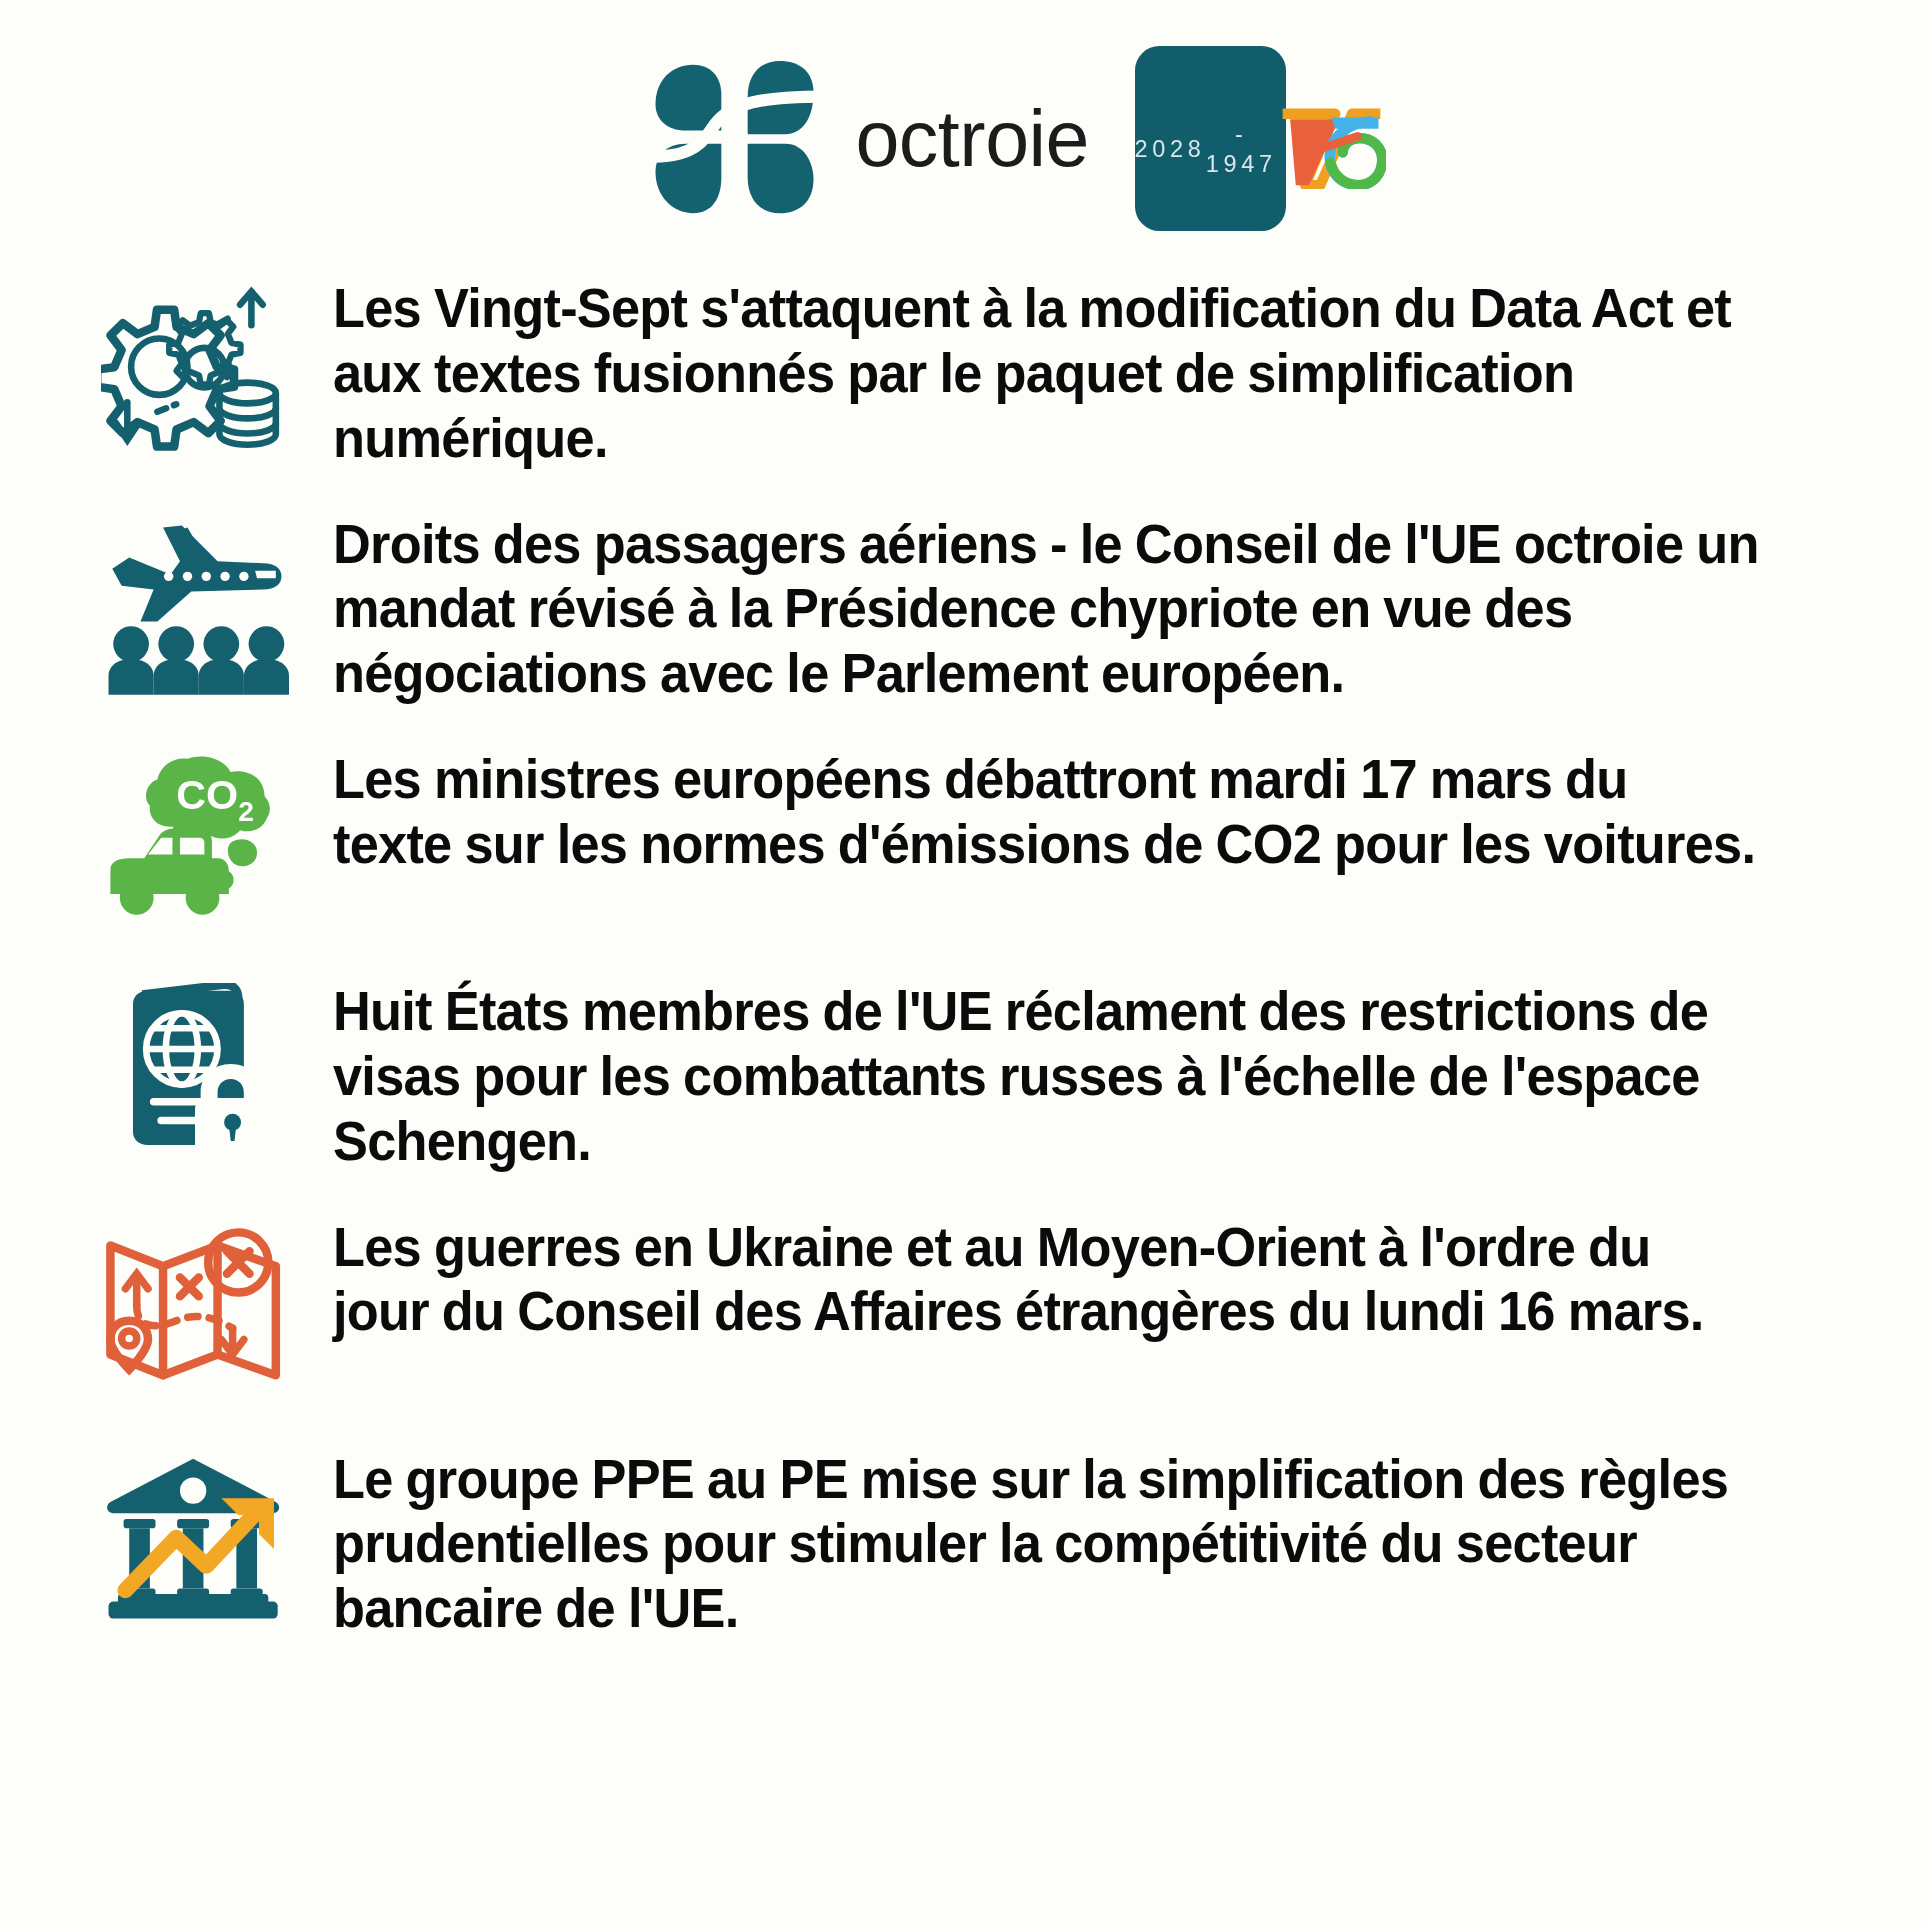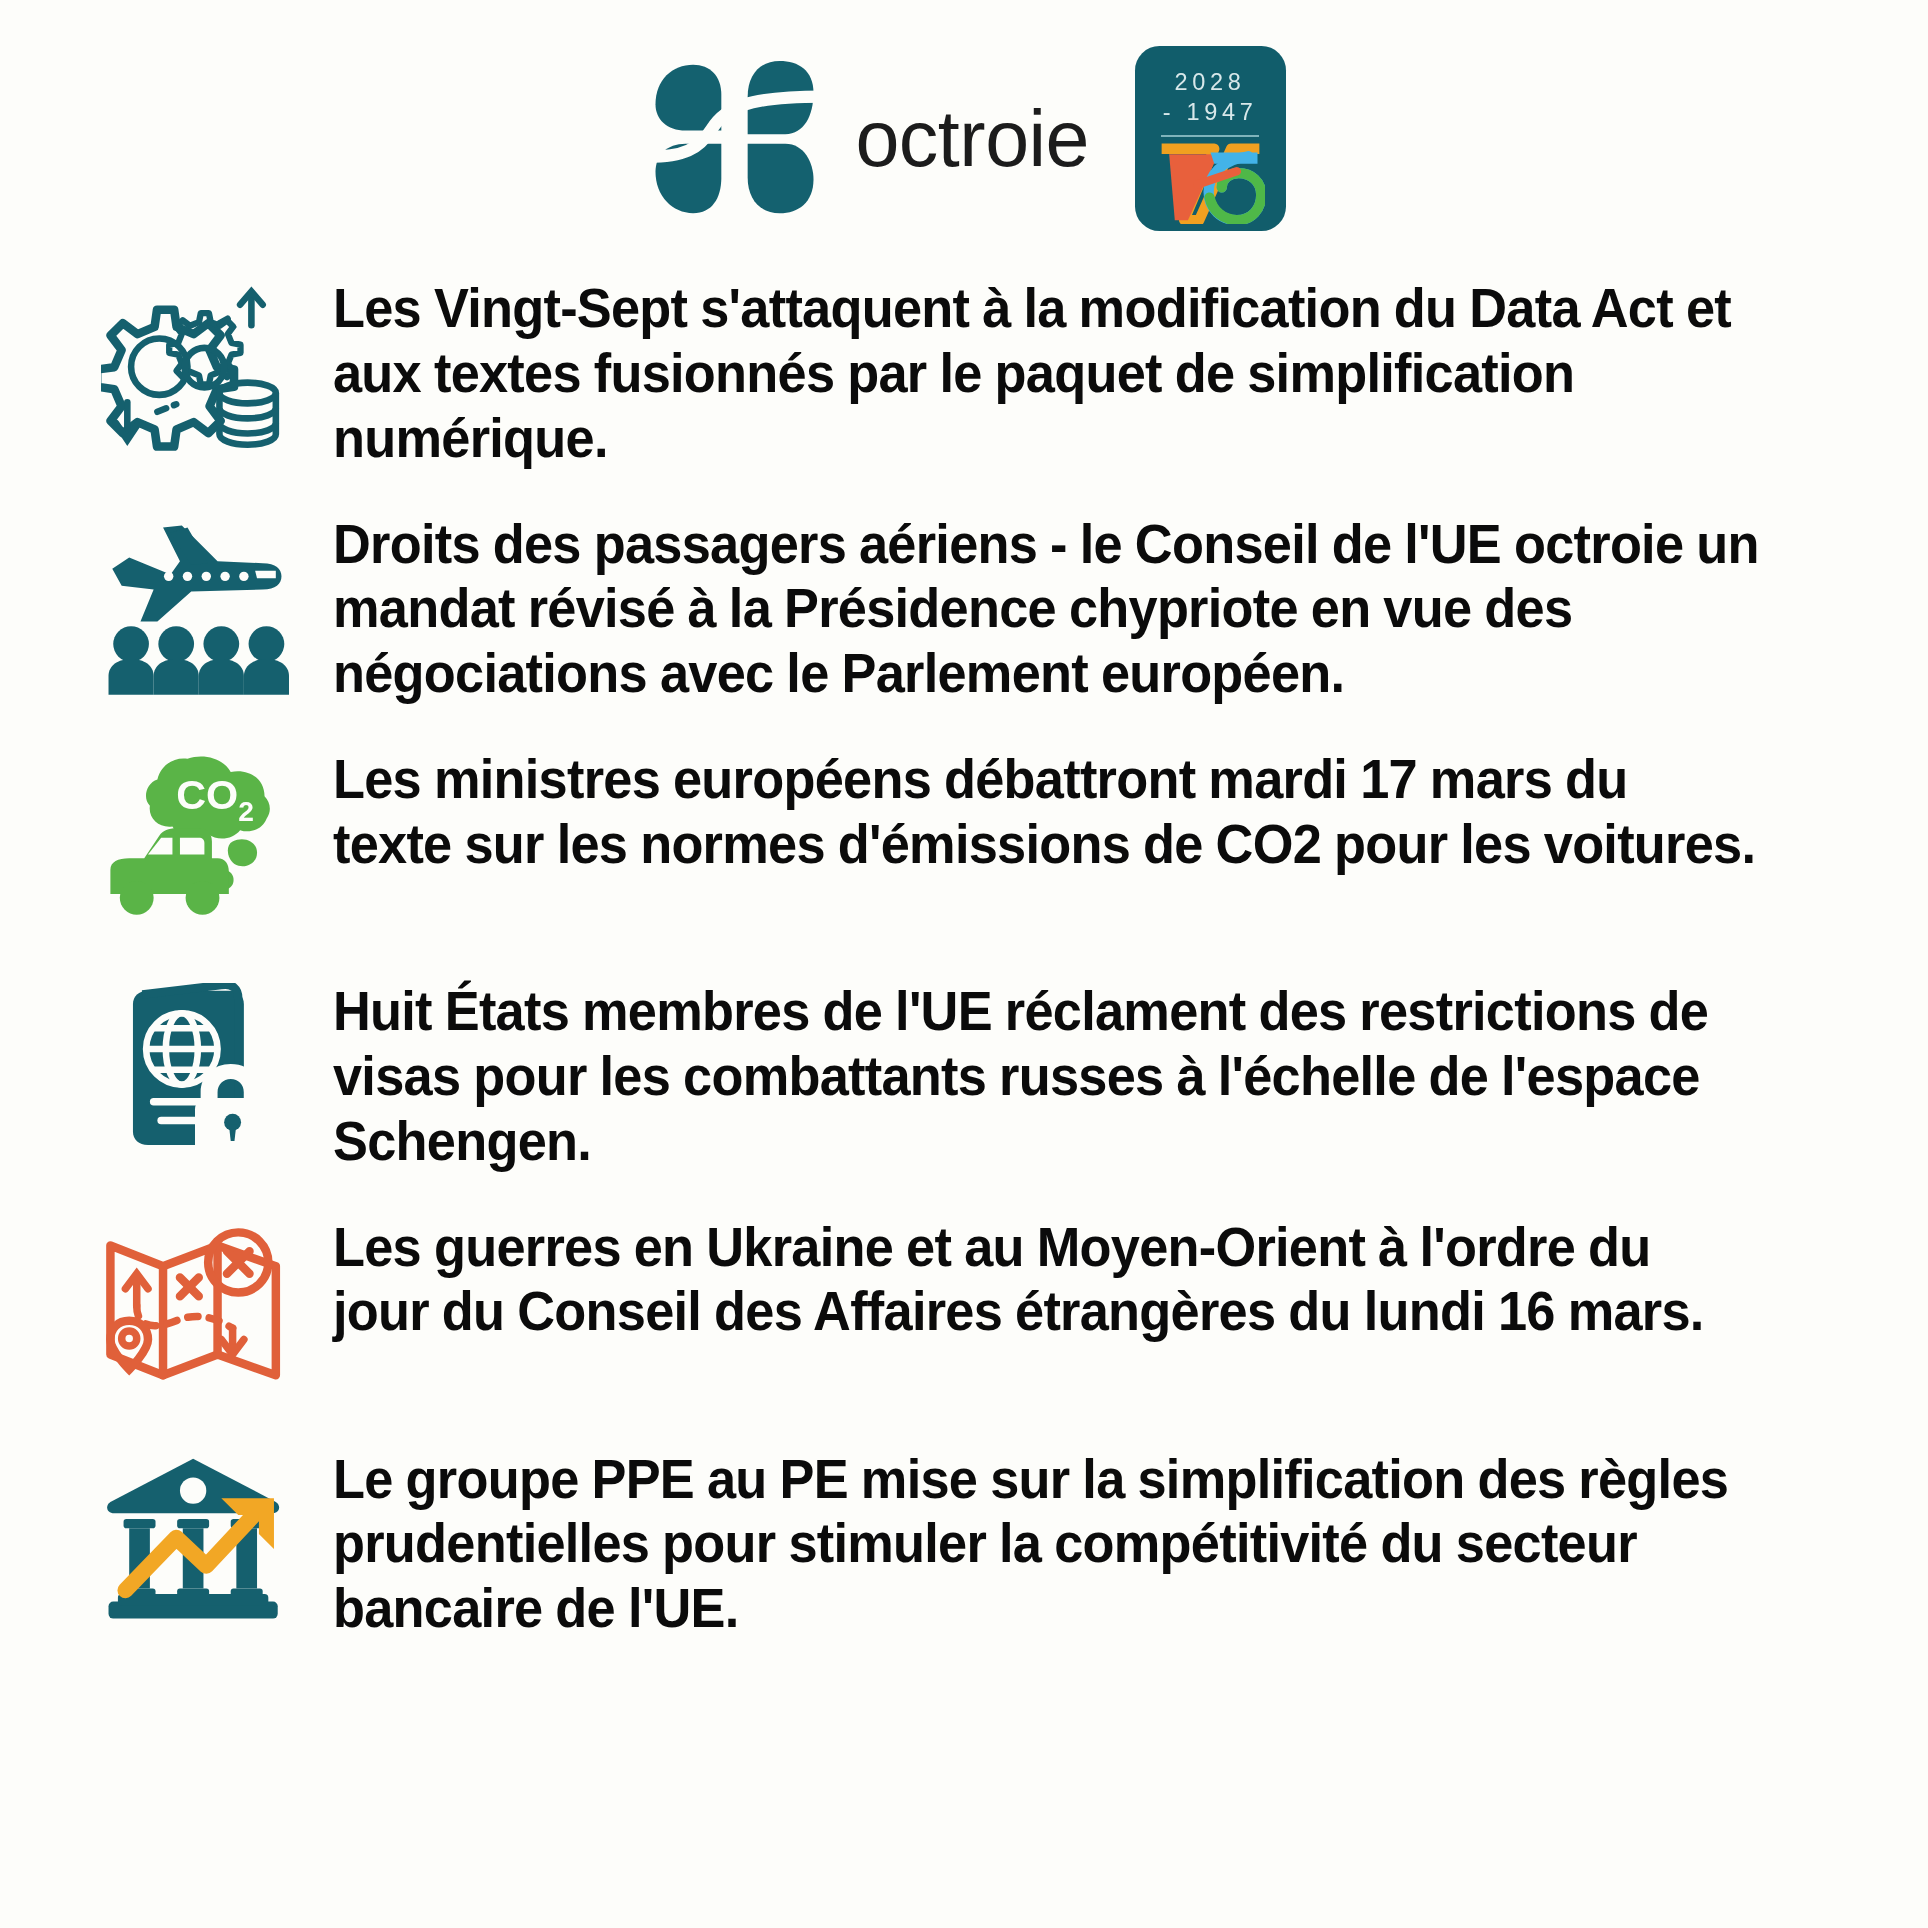--- a/index.html
+++ b/index.html
@@ -59,21 +59,21 @@
   }
   .wordmark .w-bold { font-weight: 700; }
   .wordmark .w-light { font-weight: 400; }
 
   .anniversary-badge {
     width: 151px;
     height: 185px;
     border-radius: 24.5px;
     background: #115d6b;
     display: flex;
-    flex-direction: column;
+    flex-direction: row;
     align-items: center;
     justify-content: flex-start;
     padding-top: 21px;
     box-sizing: border-box;
     margin-left: 21px;
     flex: 0 0 auto;
   }
   .badge-years {
     color: #d8e8ea;
     font-size: 23.5px;

